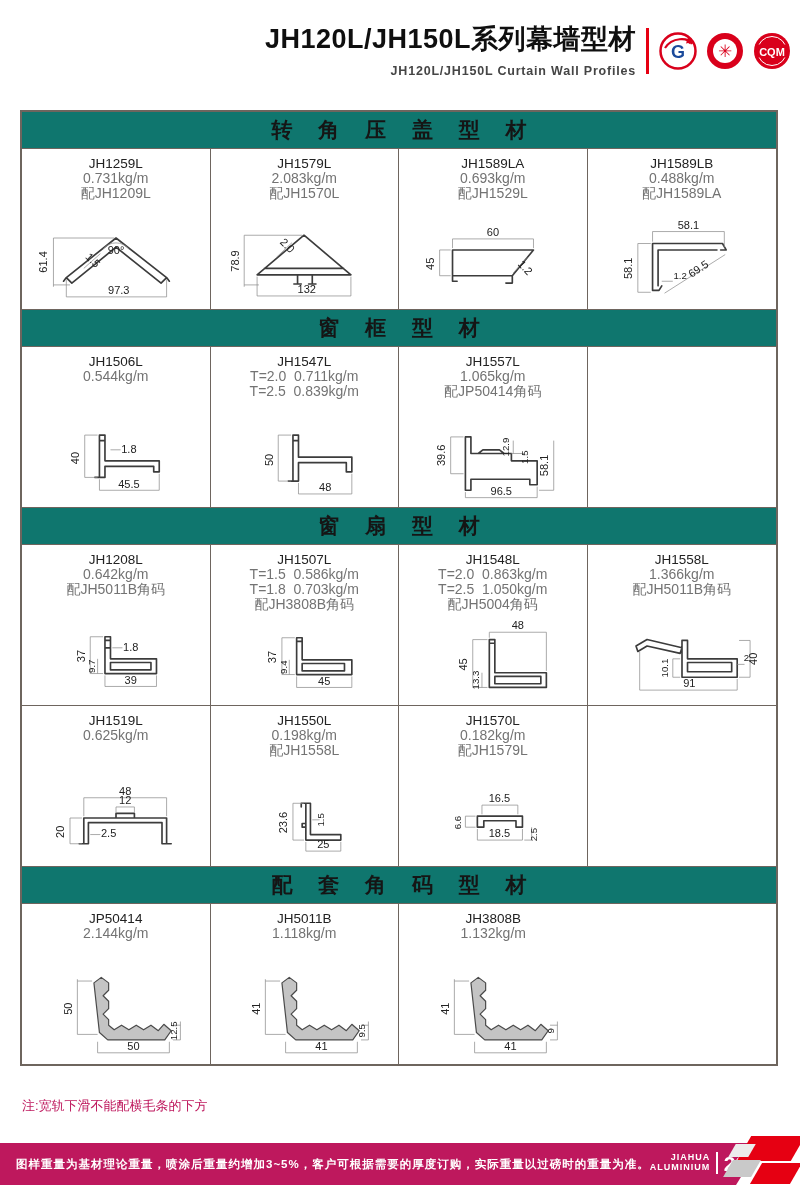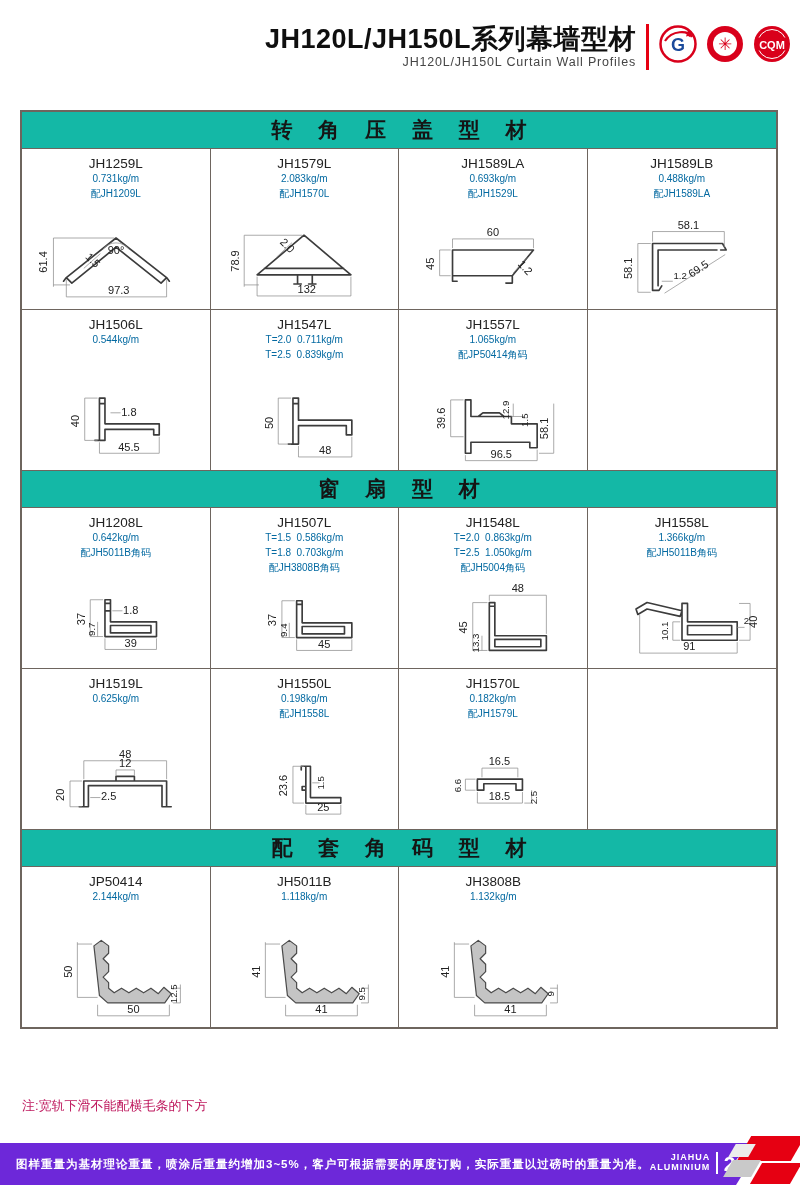--- a/index.html
+++ b/index.html
@@ -1,47 +1,47 @@
 <!DOCTYPE html>
 <html><head>
 <meta charset="utf-8">
 <style>
   html,body{margin:0;padding:0}
   body{width:800px;height:1200px;position:relative;background:#fff;overflow:hidden;
        font-family:"Liberation Sans","DejaVu Sans",sans-serif;color:#222}
   
-  .hdr{position:absolute;top:24px;right:8px;display:flex;align-items:flex-start}
+  .hdr{position:absolute;top:24px;right:8px;display:flex;align-items:center}
   .titles{text-align:right;margin-right:10px}
   .t1{font-size:27px;font-weight:700;color:#0f0f0f;line-height:30px;letter-spacing:0.5px}
-  .t2{font-size:12.5px;font-weight:400;color:#454545;letter-spacing:0.8px;margin-top:1px}
+  .t2{font-size:12.5px;font-weight:700;color:#454545;letter-spacing:0.8px;margin-top:10px}
   .vdiv{width:3px;height:46px;background:#e60012;margin-right:9px}
   .logos{display:flex;gap:7px;align-items:center}
   
   .tbl{position:absolute;left:20px;top:110px;width:758px;border:2px solid #6e655e;box-sizing:border-box;background:#fff}
-  .shdr{height:36px;background:#14b8a6;border-bottom:1px solid #6e655e;display:flex;align-items:center;justify-content:center;
+  .shdr{height:36px;background:#0f766e;border-bottom:1px solid #6e655e;display:flex;align-items:center;justify-content:center;
         font-size:21px;font-weight:700;color:#151515;letter-spacing:10px;text-indent:10px}
   .sec{border-bottom:1px solid #6e655e}
   .sec:last-child{border-bottom:none}
   .prow{display:flex}
   .cell{width:25%;box-sizing:border-box;border-right:1px solid #6e655e;height:160px;display:flex;flex-direction:column;
         align-items:center;padding-top:7px;overflow:hidden}
   .cell:last-child{border-right:none}
   .code{font-size:13.5px;line-height:15px;color:#222}
-  .ln{font-size:10px;line-height:15px;color:#0369a1}
+  .ln{font-size:14px;line-height:15px;color:#737373}
   .draw{margin-top:auto;margin-bottom:2px;flex:0 0 auto}
   
   .pl{fill:none;stroke:#3c3c3c;stroke-width:1.8;stroke-linejoin:round;stroke-linecap:round}
   .cf{fill:#c4c4c4;stroke:#4a4a4a;stroke-width:1.3;stroke-linejoin:round}
   .dl{fill:none;stroke:#8c8c8c;stroke-width:0.8}
   .dt,.dts{fill:#222;text-anchor:middle;font-family:"Liberation Sans",sans-serif}
   .dt{font-size:12px}
   .dts{font-size:10.5px}
   
   .note{position:absolute;left:22px;top:1097px;font-size:13px;color:#be185d}
-  .fbar{position:absolute;left:0;bottom:15px;width:762px;height:42px;background:#6d28d9;
+  .fbar{position:absolute;left:0;bottom:15px;width:762px;height:42px;background:#be185d;
         clip-path:polygon(0 0,100% 0,calc(100% - 26px) 100%,0 100%);display:flex;align-items:center;color:#fff}
   .ftext{font-size:11.5px;font-weight:700;letter-spacing:1px;padding-left:16px;white-space:nowrap}
   .fbrand{margin-left:auto;display:flex;align-items:flex-start;padding-right:46px}
   .bname{text-align:right;font-size:9px;font-weight:700;line-height:10px;letter-spacing:1px}
   .bdiv{width:1.5px;height:22px;background:#fff;margin:0 6px}
   .bpage{font-size:21px;font-weight:700}
   .decor{position:absolute;bottom:12px;right:0;width:96px;height:52px}
   .dp{position:absolute;transform:skewX(-30deg)}
   .dp1{right:2px;top:0;width:54px;height:25px;background:#e60012}
   .dp2{right:44px;top:24px;width:28px;height:17px;background:#c9c9c9}
@@ -135,20 +135,21 @@
           <text class="dt" transform="rotate(-90 36 58)" x="36" y="58">58.1</text>
           <text class="dts" x="88" y="70">1.2</text>
           <text class="dt" transform="rotate(-33 110 62)" x="110" y="62">69.5</text>
         </svg>
       </div>
 
     </div>
   </div>
 
   <div class="sec">
+    <div class="shdr">窗 框 型 材</div>
     <div class="prow">
 
       <div class="cell">
         <div class="code">JH1506L</div>
         <div class="ln">0.544kg/m</div>
         <svg class="draw" width="166" height="92" viewBox="0 0 180 100">
           <path class="pl" d="M72,24 h6 v28 h59 v12 h-6 v-6 h-53 v12 h-6 z M72,70 h-5 M72,30 h6"></path>
           <path class="dl" d="M56,24 V70 M70,24 H56 M70,70 H56 M72,84 H137 M72,72 V84 M137,66 V84 M84,40 H95"></path>
           <text class="dt" transform="rotate(-90 50 49)" x="50" y="49">40</text>
           <text class="dt" x="104" y="43">1.8</text>

